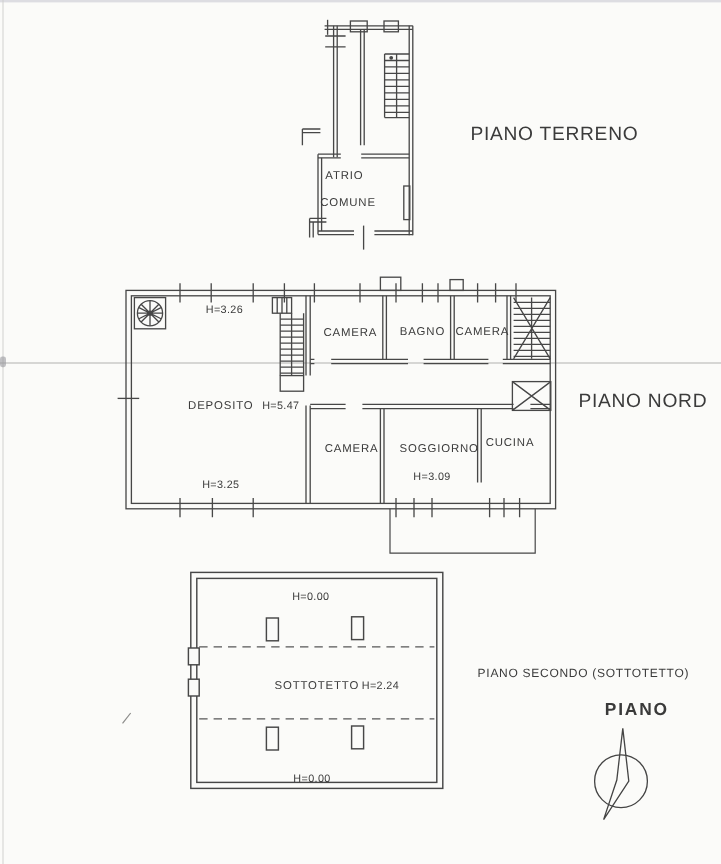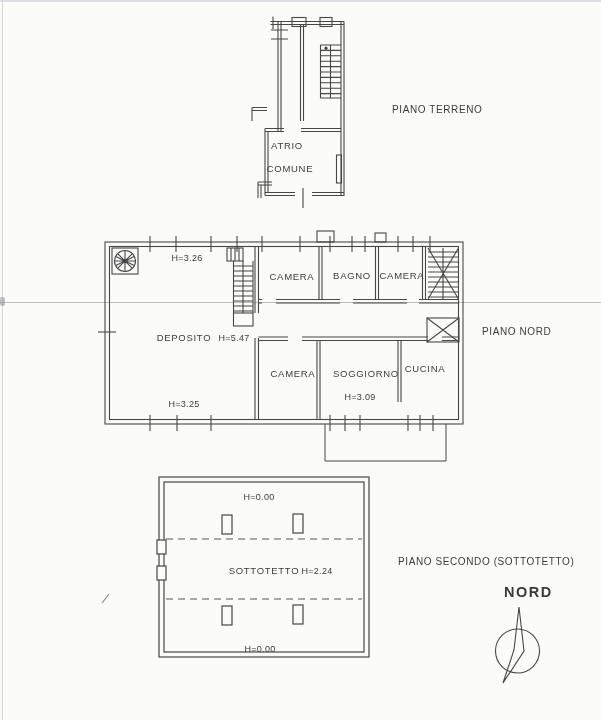--- a/index.html
+++ b/index.html
@@ -17,21 +17,21 @@
   .scan-blob{position:absolute;left:0;top:297px;width:5px;height:9px;background:#9a9a9f;opacity:.6;border-radius:2px;}
   .scan-tick{position:absolute;left:100px;top:598px;width:11px;height:1px;background:#8a8a88;transform:rotate(-52deg);}
   svg{position:absolute;overflow:visible;}
   svg text{
     font-family:"Liberation Sans", sans-serif;
     fill:#3b3b3b;
   }
   .room-label{font-size:9.5px;letter-spacing:.7px;}
   .h-label{font-size:9px;letter-spacing:.3px;}
   .floor-title{
-    position:absolute;font-size:10px;letter-spacing:.6px;color:#3b3b3b;white-space:nowrap;
+    position:absolute;font-size:16px;letter-spacing:.6px;color:#3b3b3b;white-space:nowrap;
   }
   .nord-label{
     position:absolute;left:504px;top:584px;font-size:14.5px;font-weight:600;letter-spacing:1.5px;color:#3a3a3a;
   }
 </style>
 </head>
 <body>
 
 <div class="page">
 
@@ -176,15 +176,15 @@
   <svg style="left:470px;top:580px;" width="110" height="120" viewBox="470 580 110 120">
     <g stroke="#454545" stroke-width="1.1" fill="none">
       <circle cx="517.5" cy="651" r="22"></circle>
       <path d="M519,607 L524,651 L503,683 L514,650 Z"></path>
     </g>
   </svg>
 
   <div class="floor-title" style="left:392px;top:104px;">PIANO TERRENO</div>
   <div class="floor-title" style="left:482px;top:326px;">PIANO NORD</div>
   <div class="floor-title" style="left:398px;top:556px;font-size:10px;">PIANO SECONDO (SOTTOTETTO)</div>
-  <div class="nord-label">NORD</div>
+  <div class="nord-label">PIANO</div>
 
 </div>
 
 </body></html>

